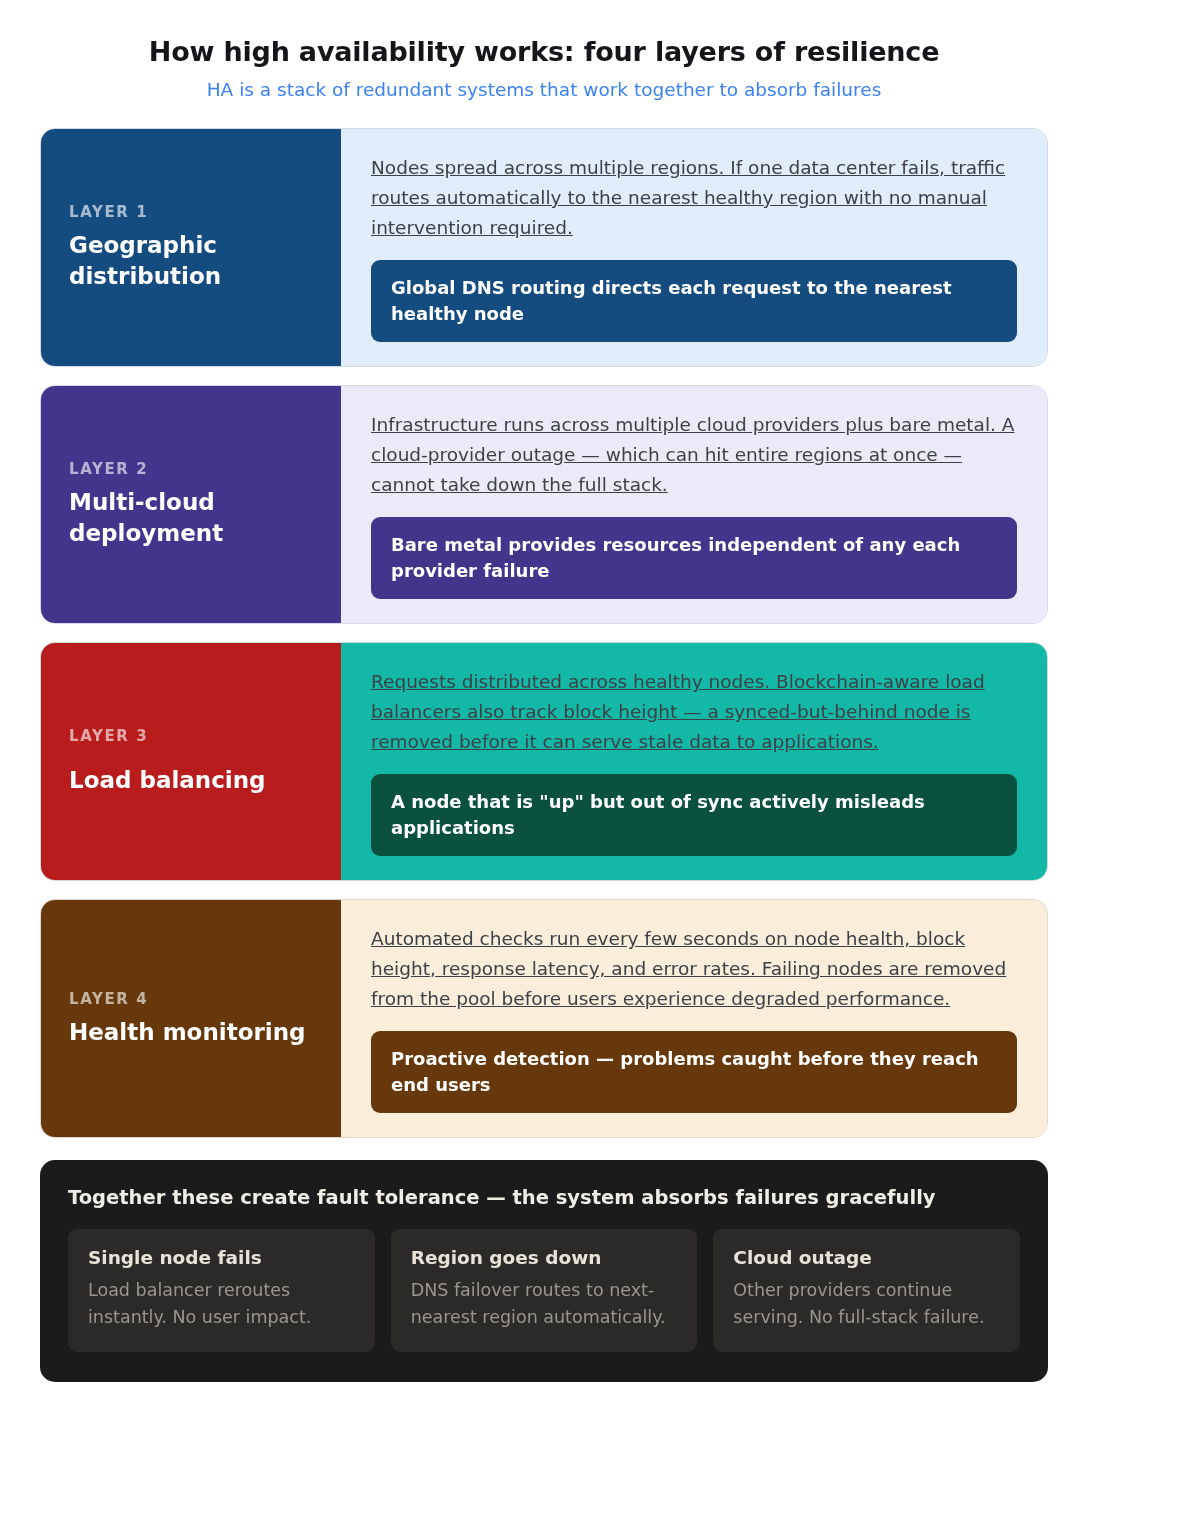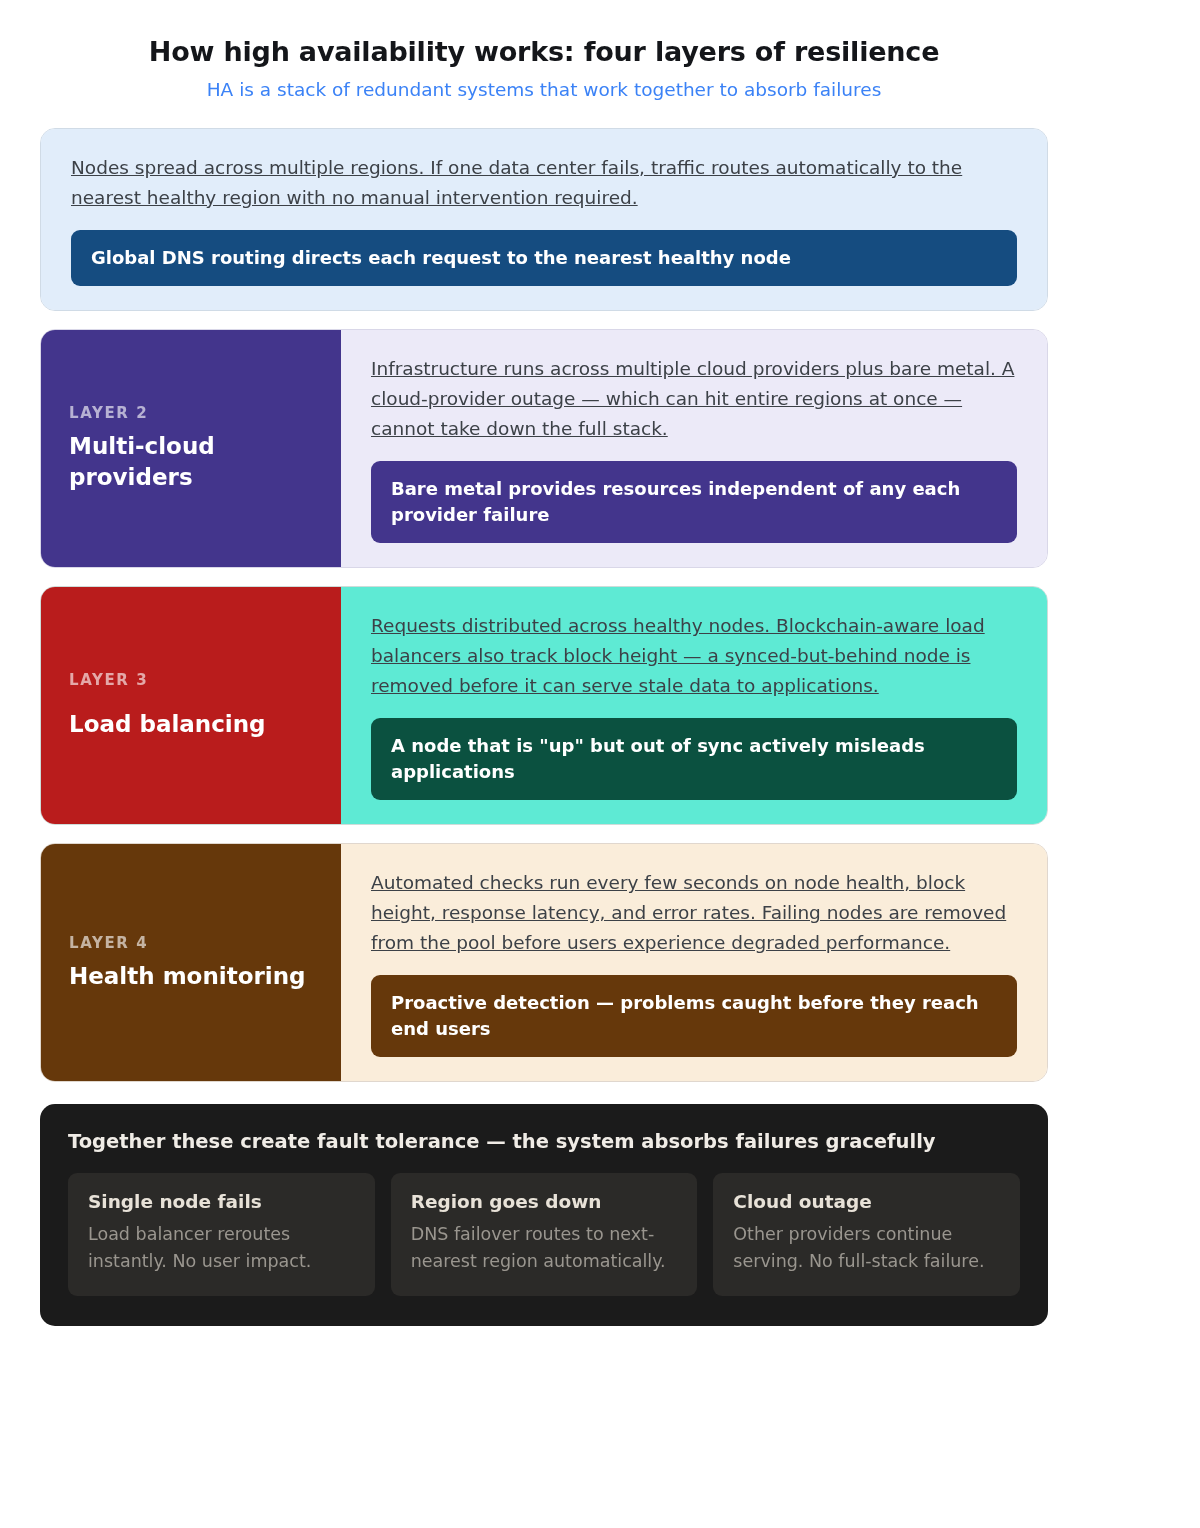--- a/index.html
+++ b/index.html
@@ -142,43 +142,47 @@
 <div class="page">
 
   <div class="header">
     <h1 class="title">How high availability works: four layers of resilience</h1>
     <p class="subtitle">HA is a stack of redundant systems that work together to absorb failures</p>
   </div>
 
   <div class="layers">
 
     <div class="layer-card" style="border-color: rgba(21, 76, 128, 0.2);">
+      <div class="layer-left" style="background: rgb(21, 76, 128);">
+        <div class="layer-eyebrow">LAYER 1</div>
+        <div class="layer-title">Geographic distribution</div>
+      </div>
       <div class="layer-right" style="background: rgb(225, 237, 250);">
         <p class="layer-desc">Nodes spread across multiple regions. If one data center fails, traffic routes automatically to the nearest healthy region with no manual intervention required.</p>
         <div class="layer-callout" style="background: rgb(21, 76, 128);">Global DNS routing directs each request to the nearest healthy node</div>
       </div>
     </div>
 
     <div class="layer-card" style="border-color: rgba(67, 53, 140, 0.2);">
       <div class="layer-left" style="background: rgb(67, 53, 140); justify-content: center;">
         <div class="layer-eyebrow">LAYER 2</div>
-        <div class="layer-title">Multi-cloud providers</div>
+        <div class="layer-title">Multi-cloud deployment</div>
       </div>
       <div class="layer-right" style="background: rgb(236, 234, 248);">
         <p class="layer-desc">Infrastructure runs across multiple cloud providers plus bare metal. A cloud-provider outage — which can hit entire regions at once — cannot take down the full stack.</p>
         <div class="layer-callout" style="background: rgb(67, 53, 140);">Bare metal provides resources independent of any each provider failure</div>
       </div>
     </div>
 
     <div class="layer-card" style="border-color: rgba(11, 81, 64, 0.2);">
       <div class="layer-left" style="background: #b91c1c; gap: 11px;">
         <div class="layer-eyebrow">LAYER 3</div>
         <div class="layer-title">Load balancing</div>
       </div>
-      <div class="layer-right" style="background: #5eead4;">
+      <div class="layer-right" style="background: #14b8a6;">
         <p class="layer-desc">Requests distributed across healthy nodes. Blockchain-aware load balancers also track block height — a synced-but-behind node is removed before it can serve stale data to applications.</p>
         <div class="layer-callout" style="background: rgb(11, 81, 64);">A node that is "up" but out of sync actively misleads applications</div>
       </div>
     </div>
 
     <div class="layer-card" style="border-color: rgba(102, 56, 11, 0.2);">
       <div class="layer-left" style="background: rgb(102, 56, 11);">
         <div class="layer-eyebrow">LAYER 4</div>
         <div class="layer-title">Health monitoring</div>
       </div>

